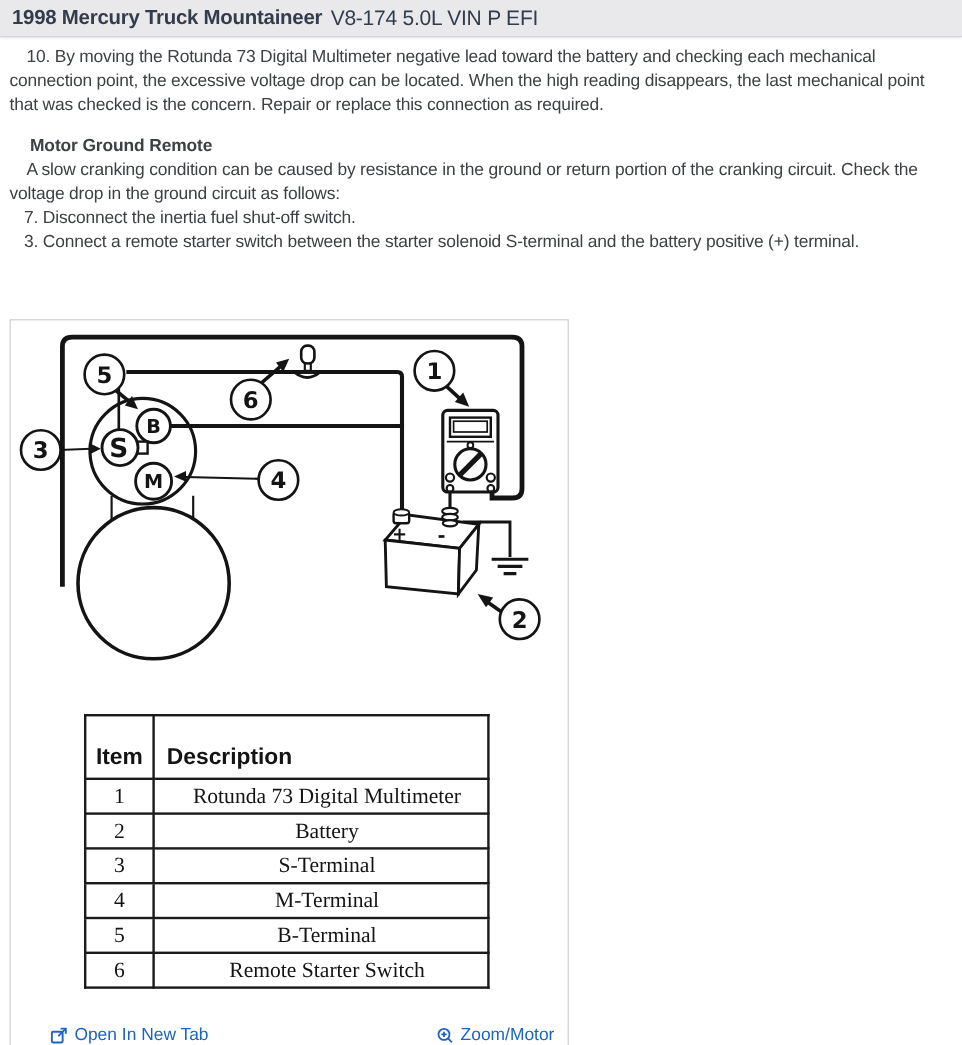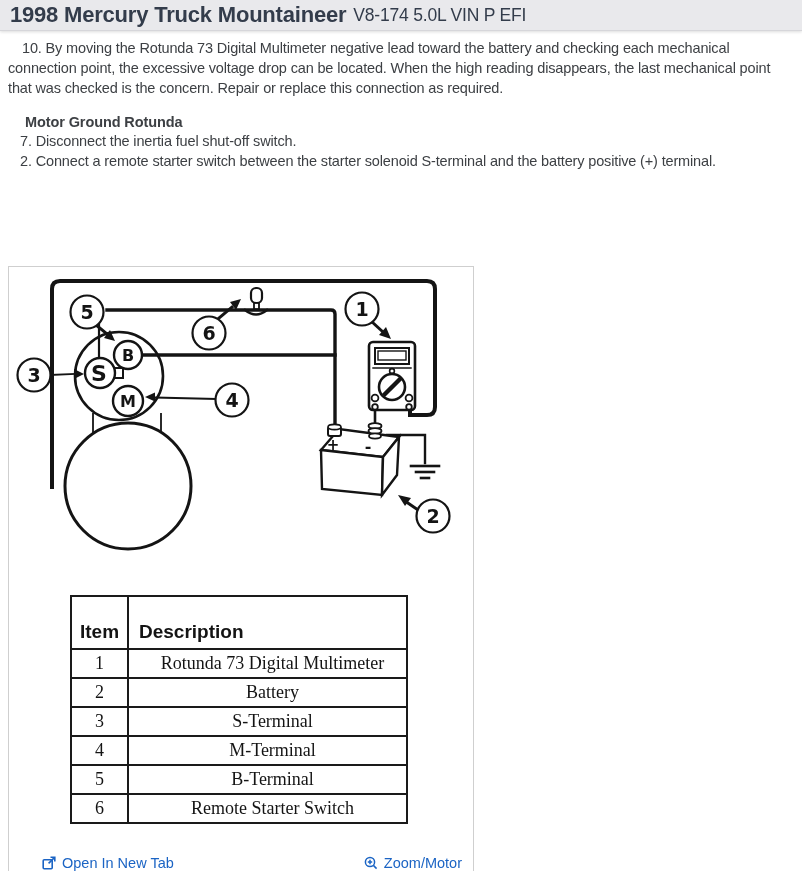--- a/index.html
+++ b/index.html
@@ -10,21 +10,21 @@
     color:#3d4044;
   }
   
   #header-bar {
     position:absolute; top:0; left:0; width:802px; height:31px;
     background:#e9e9ec; border-bottom:1px solid #d6d6da;
     box-shadow:0 1px 3px rgba(0,0,0,.14);
     display:flex; align-items:center; padding:0 10px;
     white-space:nowrap; overflow:hidden;
   }
-  #header-bar .t-bold { font-size:22px; font-weight:bold; color:#333c4b; letter-spacing:-0.2px; }
+  #header-bar .t-bold { font-size:17px; font-weight:bold; color:#333c4b; letter-spacing:-0.2px; }
   #header-bar .t-rest { font-size:17.5px; font-weight:400; color:#333c4b; margin-left:7px; letter-spacing:-0.2px; }
   
   #article { position:absolute; top:36px; left:0; width:788px; }
   .para { margin:2px 10px 0 8px; font-size:14.5px; line-height:20px; letter-spacing:-0.15px; }
   .para.indent { text-indent:14px; }
   .sec-head { margin:16px 8px 1px 25px; font-size:14.5px; font-weight:bold; letter-spacing:-0.1px; }
   .step { margin:0 10px 0 20px; font-size:14.5px; line-height:20px; letter-spacing:-0.15px; }
   
   #figure-panel {
     position:absolute; left:8px; top:266px; width:466px; height:620px;
@@ -64,23 +64,24 @@
 
 <div id="page">
 
   <div id="header-bar">
     <span class="t-bold">1998 Mercury Truck Mountaineer</span>
     <span class="t-rest">V8-174 5.0L VIN P EFI</span>
   </div>
 
   <div id="article">
     <div class="para indent">10. By moving the Rotunda 73 Digital Multimeter negative lead toward the battery and checking each mechanical connection point, the excessive voltage drop can be located. When the high reading disappears, the last mechanical point that was checked is the concern. Repair or replace this connection as required.</div>
-    <div class="sec-head">Motor Ground Rotunda</div>
+    <div class="sec-head">Motor Ground Remote</div>
+    <div class="para indent">A slow cranking condition can be caused by resistance in the ground or return portion of the cranking circuit. Check the voltage drop in the ground circuit as follows:</div>
     <div class="step">7. Disconnect the inertia fuel shut-off switch.</div>
-    <div class="step">2. Connect a remote starter switch between the starter solenoid S-terminal and the battery positive (+) terminal.</div>
+    <div class="step">3. Connect a remote starter switch between the starter solenoid S-terminal and the battery positive (+) terminal.</div>
   </div>
 
   <div id="figure-panel">
 
     <svg id="diagram-svg" width="464" height="314" viewBox="0 0 464 314">
       <g stroke="#141414" fill="none" stroke-linecap="square">
 
         <circle cx="110" cy="108" r="44" stroke-width="2.6" fill="#ffffff"></circle>
         <line x1="84" y1="146" x2="84" y2="176" stroke-width="1.8"></line>
         <line x1="152" y1="146" x2="152" y2="176" stroke-width="1.8"></line>

